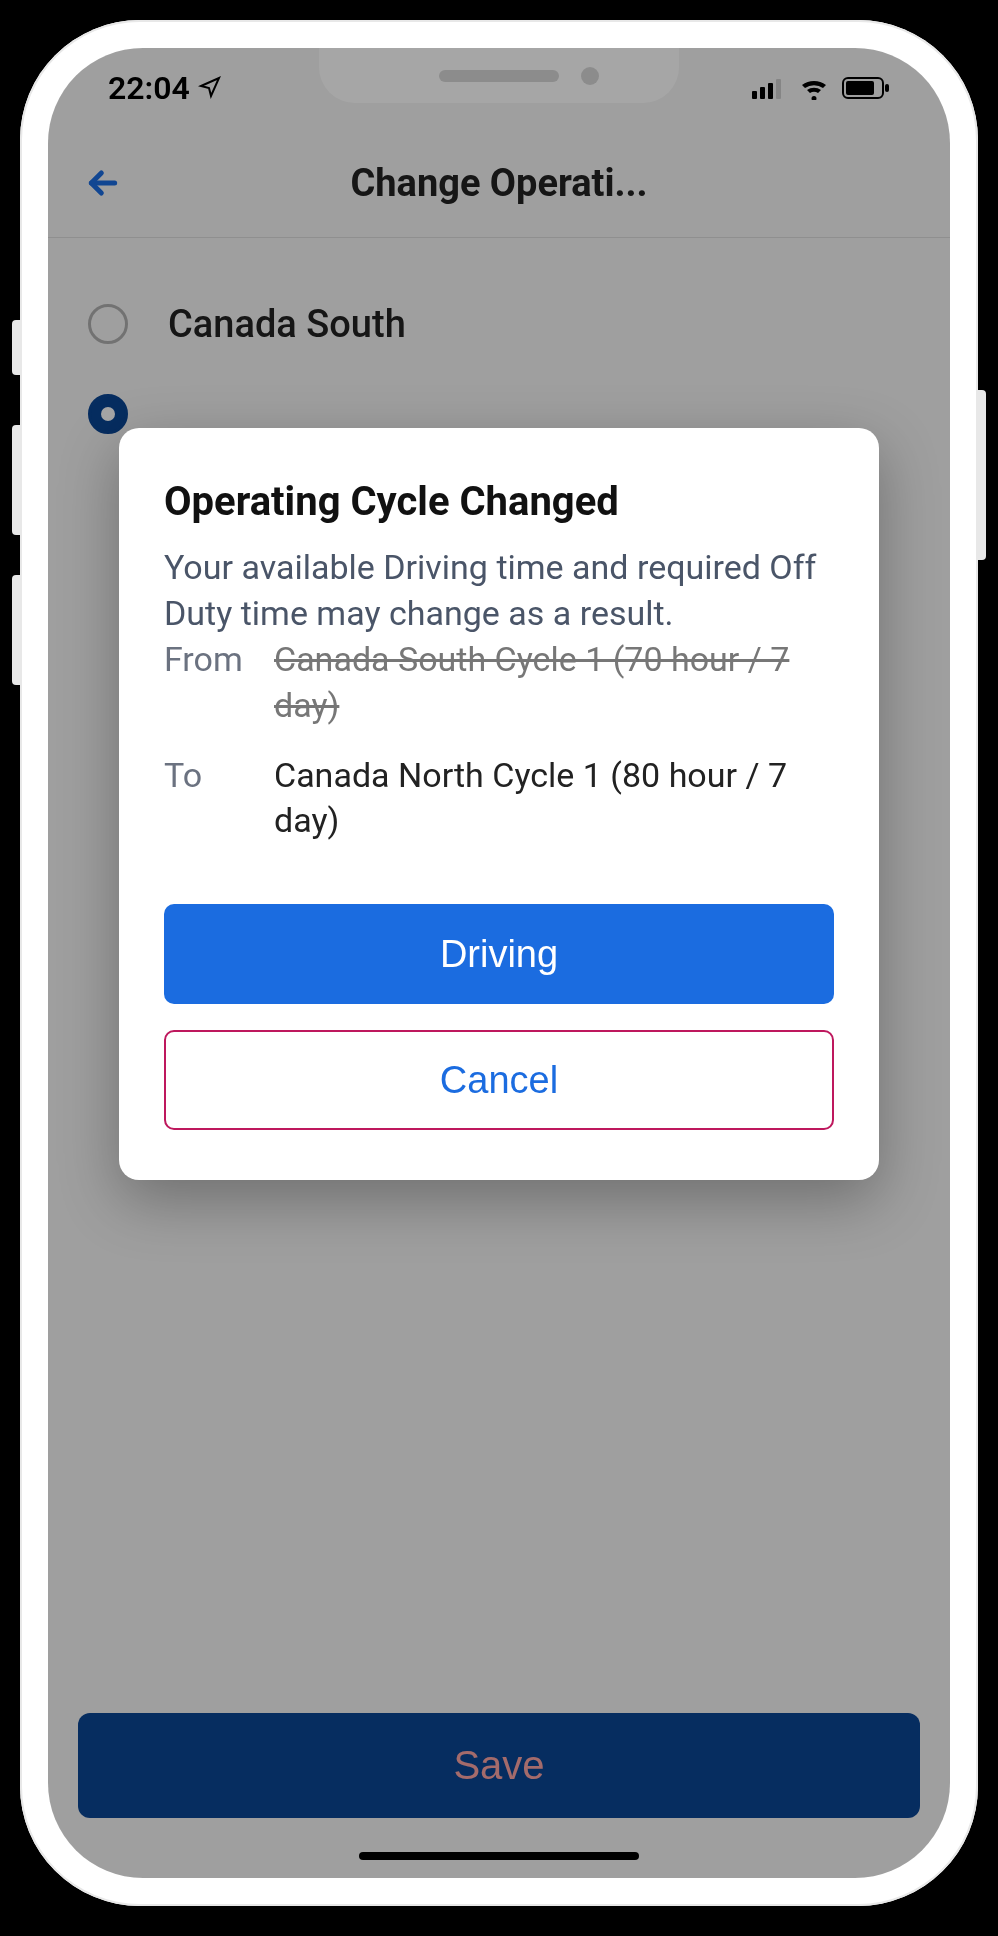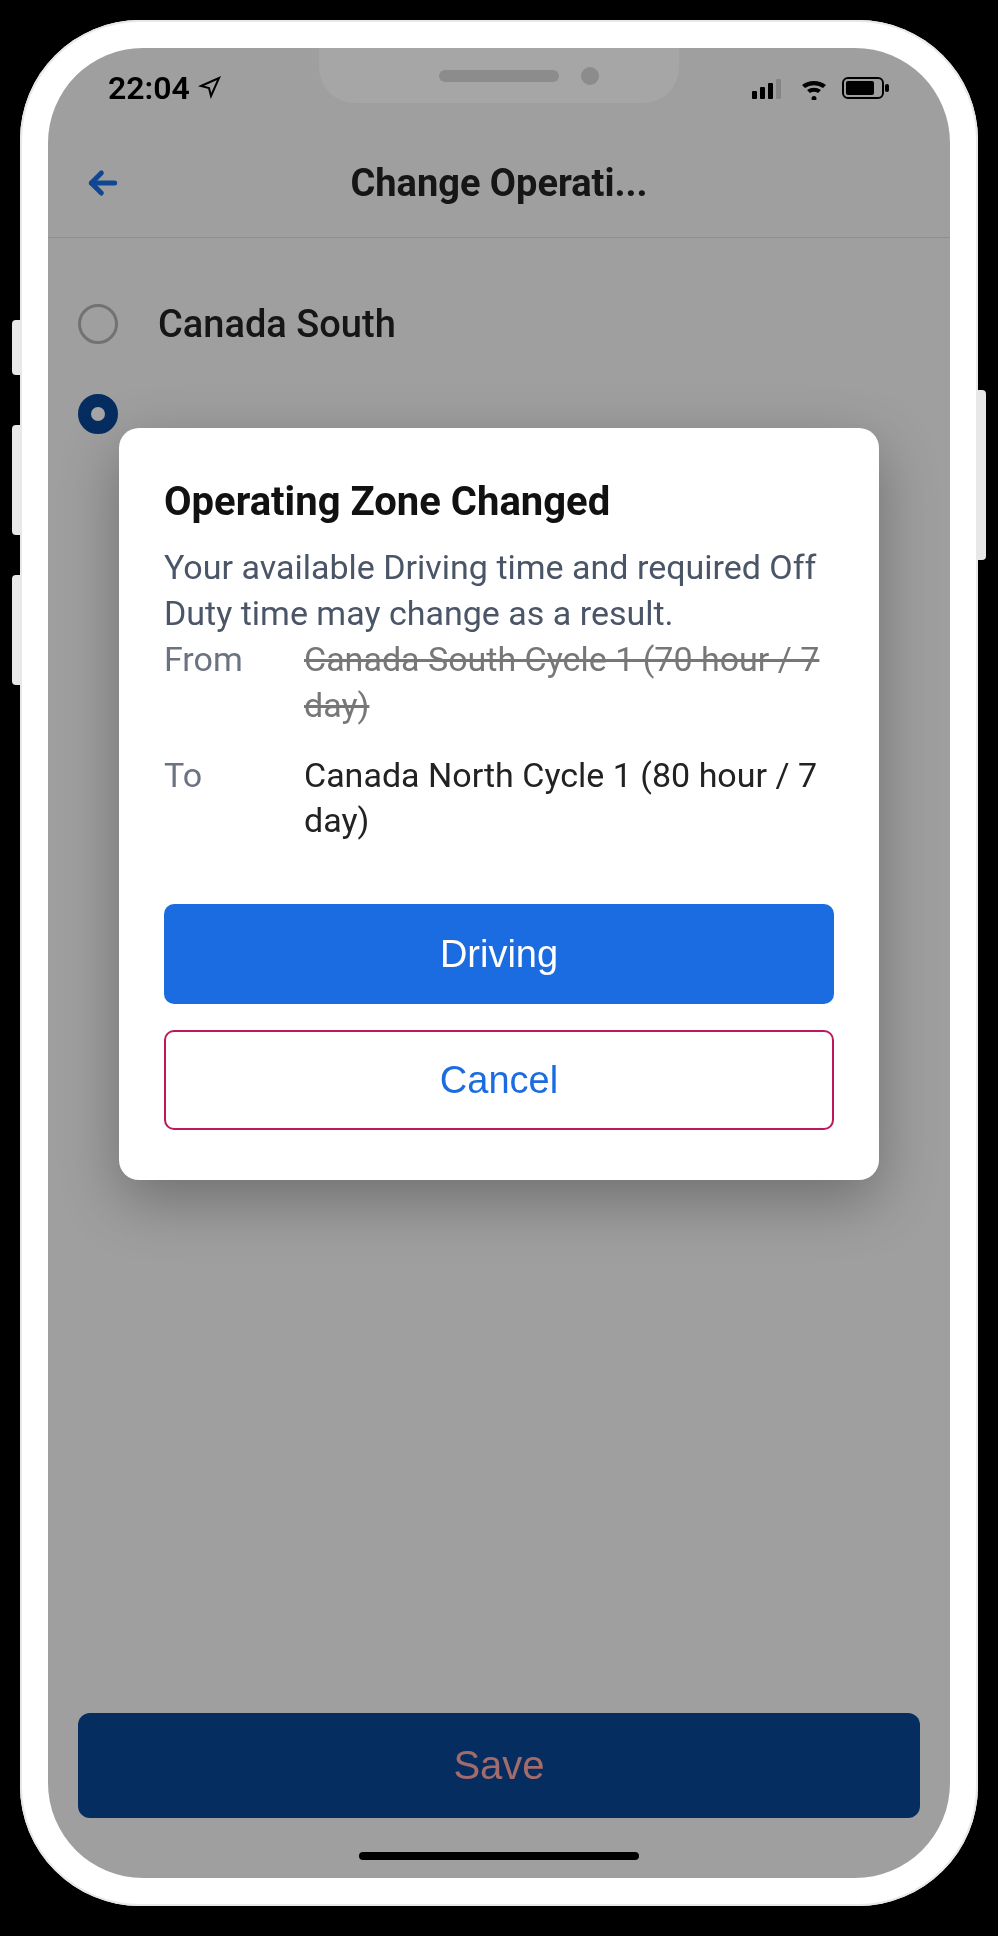--- a/index.html
+++ b/index.html
@@ -129,21 +129,21 @@
     position: absolute;
     left: 50%;
     transform: translateX(-50%);
     font-size: 38px;
     font-weight: 700;
     color: #222;
   }
 
   
   .radio-list {
-    padding: 40px 30px;
+    padding: 40px 40px;
   }
   .radio-item {
     display: flex;
     align-items: center;
     gap: 40px;
     padding: 24px 0;
     font-size: 38px;
     font-weight: 500;
     color: #222;
     cursor: pointer;
@@ -225,21 +225,20 @@
     color: #111;
     margin-bottom: 20px;
   }
   .dialog-body {
     font-size: 34px;
     color: #4a5568;
     line-height: 1.35;
   }
   .change-row {
     display: flex;
-    gap: 30px;
     margin-bottom: 24px;
     font-size: 34px;
     line-height: 1.35;
   }
   .change-label {
     width: 110px;
     color: #6b7280;
     flex-shrink: 0;
   }
   .change-value {
@@ -349,21 +348,21 @@
     </div>
 
     <div class="save-bar">
       <button class="save-button">Save</button>
     </div>
 
     <div class="home-indicator"></div>
 
     <div class="overlay">
       <div class="dialog">
-        <div class="dialog-title">Operating Zone Changed</div>
+        <div class="dialog-title">Operating Cycle Changed</div>
         <div class="dialog-body">Your available Driving time and required Off Duty time may change as a result.</div>
 
         <div class="change-row">
           <div class="change-label">From</div>
           <div class="change-value strike">Canada South Cycle 1 (70 hour / 7 day)</div>
         </div>
         <div class="change-row">
           <div class="change-label">To</div>
           <div class="change-value">Canada North Cycle 1 (80 hour / 7 day)</div>
         </div>

